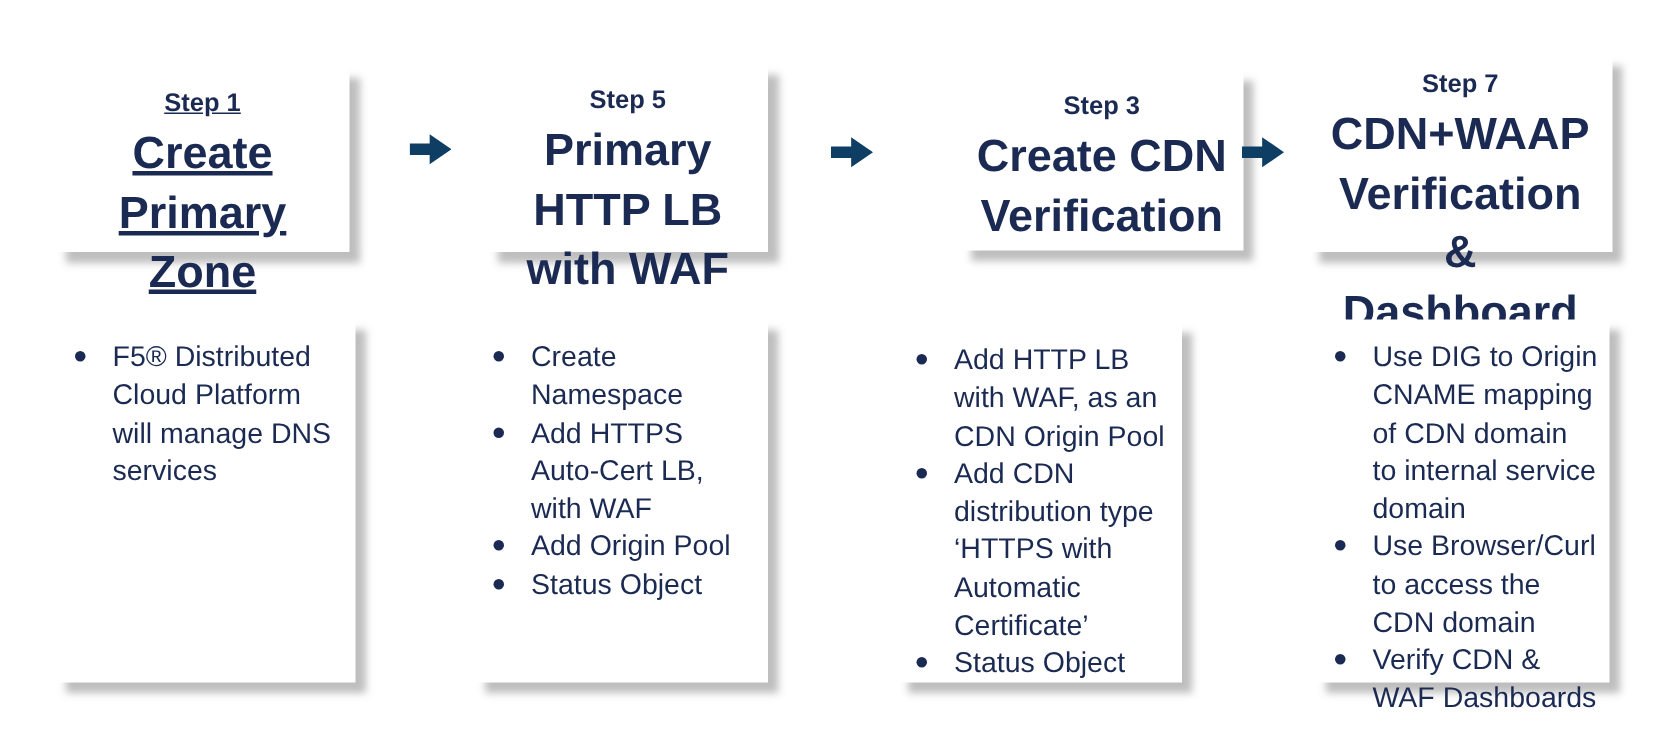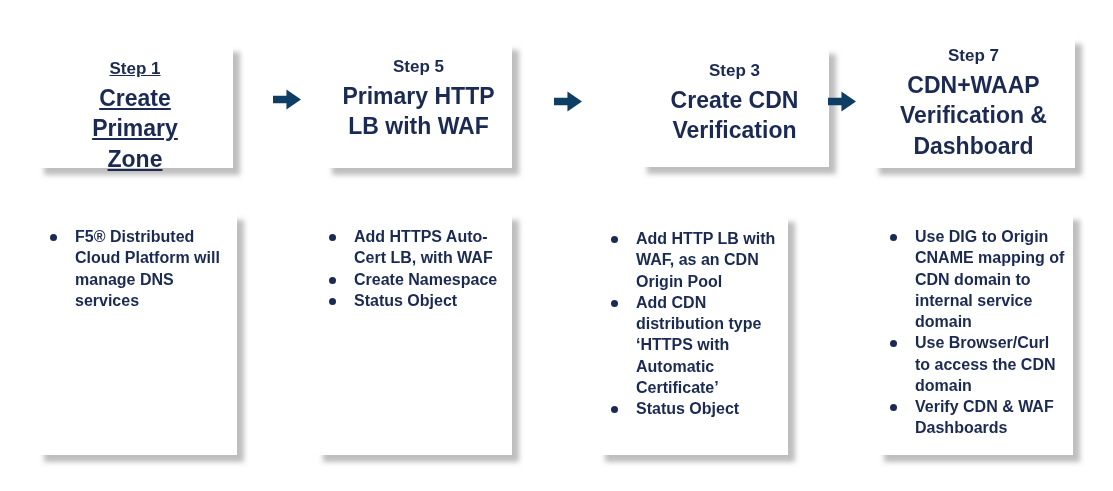--- a/index.html
+++ b/index.html
@@ -30,21 +30,21 @@
   .header-card{
     text-align:center;
     padding-top:13px;
   }
   .step-label{
     font-size:17px;
     font-weight:bold;
     line-height:1.3;
   }
   .step-title{
-    font-size:23px;
+    font-size:30px;
     font-weight:bold;
     line-height:1.32;
     margin:3px auto 0;
   }
   .narrow{ max-width:118px; }
   .mid{ max-width:175px; }
 
   .col1-h{ left:37px;  top:45px; width:196px; height:123px;text-decoration:underline; }
   .col2-h{ left:325px; top:43px; width:187px; height:125px; }
   .col3-h{ left:640px; top:47px; width:189px; height:120px; }
@@ -67,24 +67,23 @@
   .a3{ left:828px; top:91px; }
 
   .bullets{
     list-style:none;
     margin:0;
     padding:13px 8px 0 0;
   }
   .bullets li{
     position:relative;
     padding-left:38px;
-    font-size:16px;
+    font-size:19px;
     line-height:1.33;
     color:var(--navy);
-    font-weight:bold;
   }
   .bullets li::before{
     content:"";
     position:absolute;
     left:13px;
     top:8px;
     width:7px;
     height:7px;
     border-radius:50%;
     background:var(--navy);
@@ -122,22 +121,23 @@
   </section>
 
   <section class="card col1-b">
     <ul class="bullets">
       <li>F5® Distributed Cloud Platform will manage DNS services</li>
     </ul>
   </section>
 
   <section class="card col2-b">
     <ul class="bullets">
+      <li>Create Namespace</li>
       <li>Add HTTPS Auto-Cert LB, with WAF</li>
-      <li>Create Namespace</li>
+      <li>Add Origin Pool</li>
       <li>Status Object</li>
     </ul>
   </section>
 
   <section class="card col3-b">
     <ul class="bullets">
       <li>Add HTTP LB with WAF, as an CDN Origin Pool</li>
       <li>Add CDN distribution type ‘HTTPS with Automatic Certificate’</li>
       <li>Status Object</li>
     </ul>

